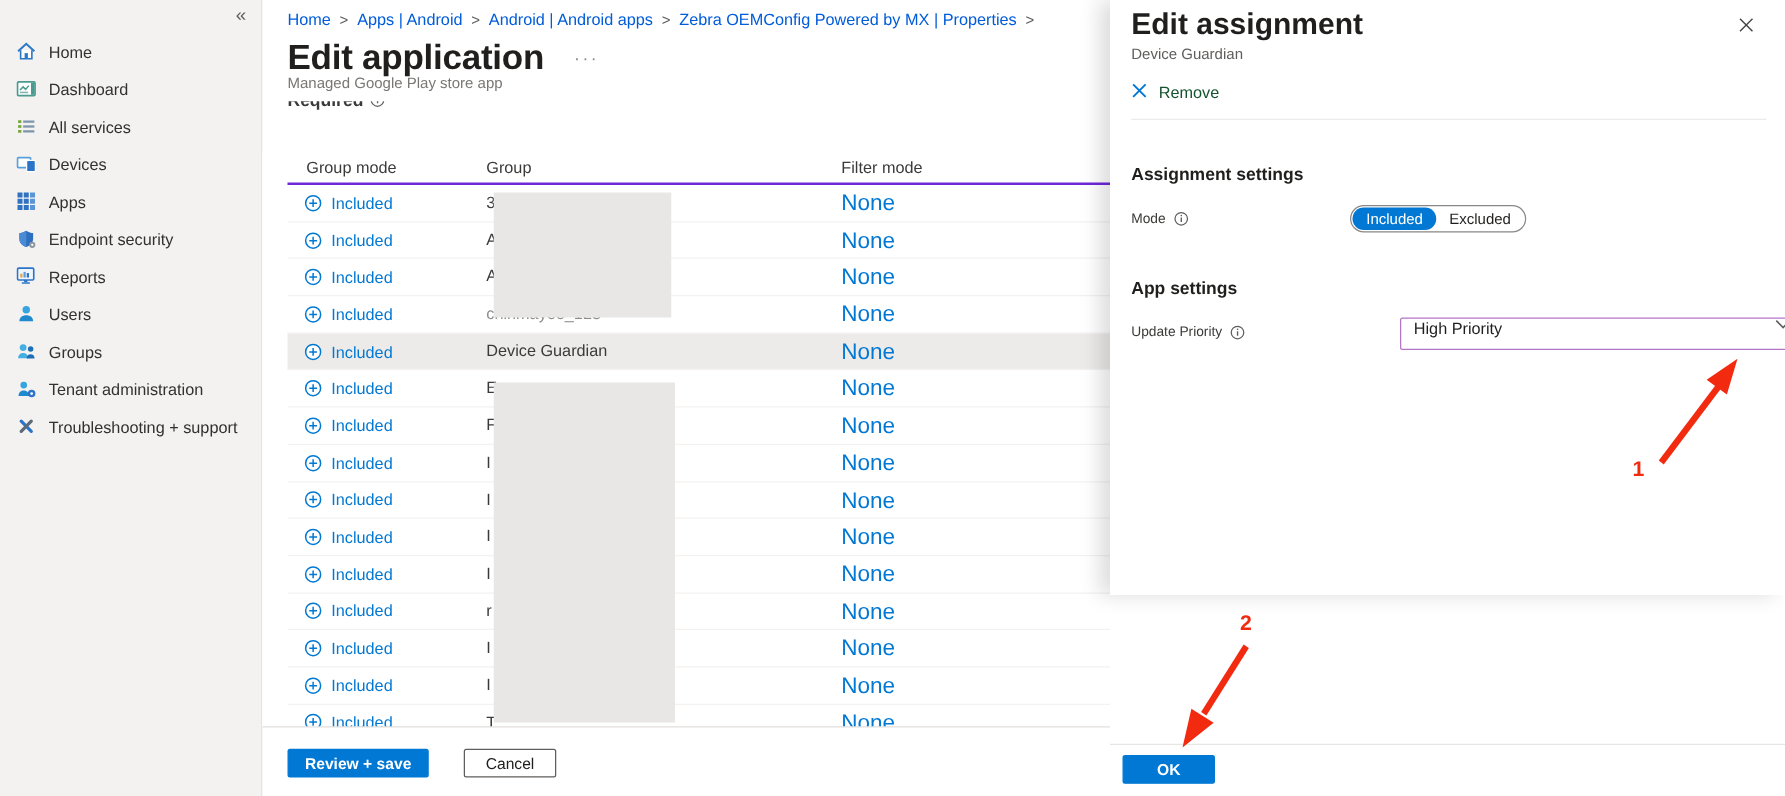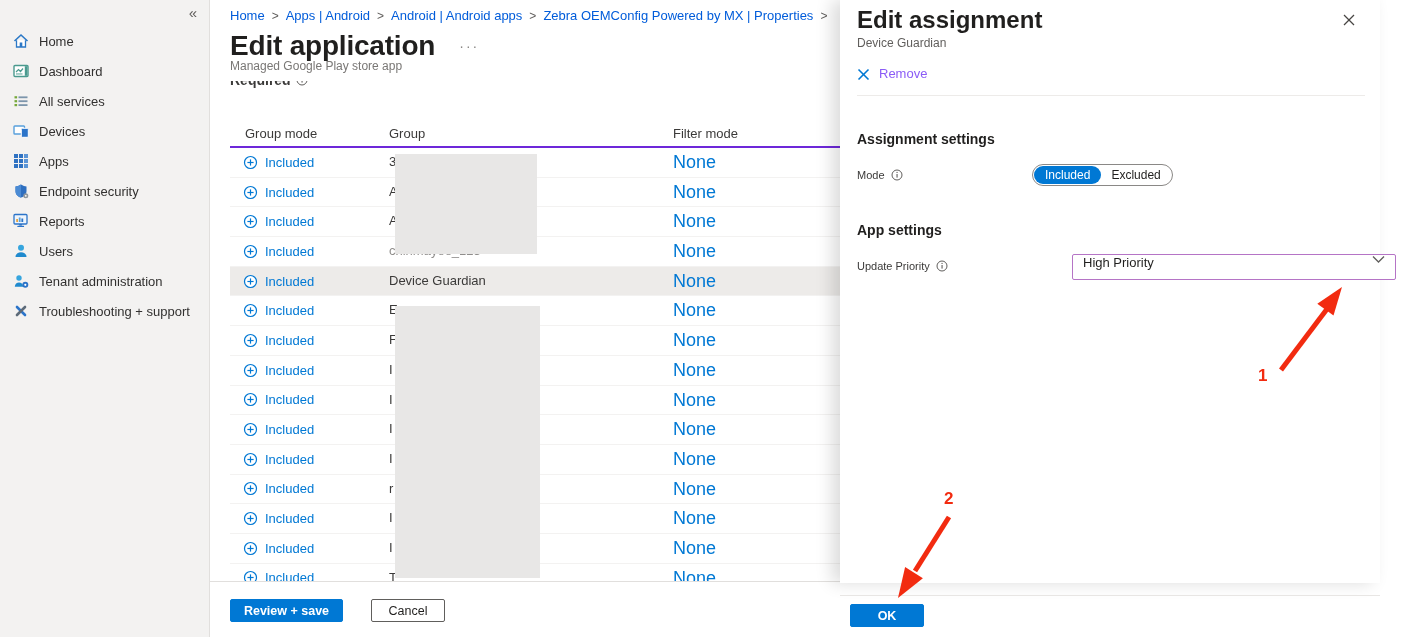--- a/index.html
+++ b/index.html
@@ -46,28 +46,28 @@
   .blur1{left:185px;top:34px;width:142px;height:100px;}
   .blur2{left:185px;top:186px;width:145px;height:272px;}
   
   .main-footer{position:absolute;left:20px;top:599px;display:flex;gap:28px;}
   .btn-primary{width:113px;height:23px;background:var(--accent);border:1px solid var(--accent);
                border-radius:2px;color:#fff;font-size:12.5px;font-weight:700;cursor:pointer;
                font-family:"Liberation Sans",sans-serif;}
   .btn-secondary{width:74px;height:23px;background:#fff;border:1px solid #605e5c;border-radius:2px;
                  color:#201f1e;font-size:12.5px;cursor:pointer;font-family:"Liberation Sans",sans-serif;}
   
-  .panel{position:absolute;left:840px;top:0;width:540px;height:583px;background:#fff;
+  .panel{position:absolute;left:888px;top:0;width:540px;height:476px;background:#fff;
          box-shadow:-8px 0 16px rgba(0,0,0,.14);}
   .p-title{position:absolute;left:17px;top:6px;font-size:24px;font-weight:600;color:#201f1e;}
   .p-sub{position:absolute;left:17px;top:36px;font-size:12px;color:#605e5c;}
   .p-close{position:absolute;left:500px;top:11px;width:18px;height:18px;cursor:pointer;
            display:flex;align-items:center;justify-content:center;}
-  .p-remove{position:absolute;left:17px;top:66px;display:flex;align-items:flex-end;gap:9px;
-            font-size:13px;color:#8b5cf6;cursor:pointer;}
+  .p-remove{position:absolute;left:17px;top:66px;display:flex;align-items:flex-start;gap:9px;
+            font-size:13px;color:#14532d;cursor:pointer;}
   .p-div1{position:absolute;left:17px;right:15px;top:95px;height:1px;background:#edebe9;}
   .sec-h{position:absolute;left:17px;font-size:14px;font-weight:700;color:#201f1e;}
   .sec-h.a{top:131px;} .sec-h.b{top:222px;}
   .field-label{position:absolute;left:17px;display:flex;align-items:center;gap:6px;
                font-size:11px;color:#3b3a39;}
   .fl-mode{top:169px;} .fl-up{top:260px;}
   .toggle{position:absolute;left:192px;top:164px;display:inline-flex;align-items:center;
           border:1px solid #8a8886;border-radius:12px;height:22px;padding:1px;box-sizing:border-box;
           background:#fff;}
   .opt{font-size:12px;line-height:18px;height:18px;cursor:pointer;}
@@ -187,20 +187,31 @@
   <div class="nav-item">
     <span class="nav-icon">
           <svg viewBox="0 0 16 16">
             <circle cx="8" cy="4.8" r="3" fill="#36a5de"></circle>
             <path d="M2.5 14 C2.5 10.8 5 9.2 8 9.2 C11 9.2 13.5 10.8 13.5 14 Z" fill="#1f8ace"></path>
           </svg>
         </span>
     <span class="nav-label">Users</span>
   </div>
 
+  <div class="nav-item">
+    <span class="nav-icon">
+          <svg viewBox="0 0 16 16">
+            <circle cx="5.5" cy="5" r="2.7" fill="#45aee2"></circle>
+            <path d="M1.5 13.5 C1.5 10.7 3.5 9.3 5.5 9.3 C7.5 9.3 9.5 10.7 9.5 13.5 Z" fill="#45aee2"></path>
+            <circle cx="11.5" cy="6.2" r="2.2" fill="#1f6fb4"></circle>
+            <path d="M8.3 13.7 C8.3 11.5 9.8 10.3 11.5 10.3 C13.2 10.3 14.7 11.5 14.7 13.7 Z" fill="#1f6fb4"></path>
+          </svg>
+        </span>
+    <span class="nav-label">Groups</span>
+  </div>
 
   <div class="nav-item">
     <span class="nav-icon">
           <svg viewBox="0 0 16 16">
             <circle cx="6" cy="5" r="2.7" fill="#36a5de"></circle>
             <path d="M1.8 13.8 C1.8 10.8 4 9.4 6 9.4 C8 9.4 10.2 10.8 10.2 13.8 Z" fill="#1f8ace"></path>
             <circle cx="12.3" cy="11.8" r="3" fill="#2b74c9"></circle>
             <circle cx="12.3" cy="11.8" r="1.1" fill="#fff"></circle>
           </svg>
         </span>

